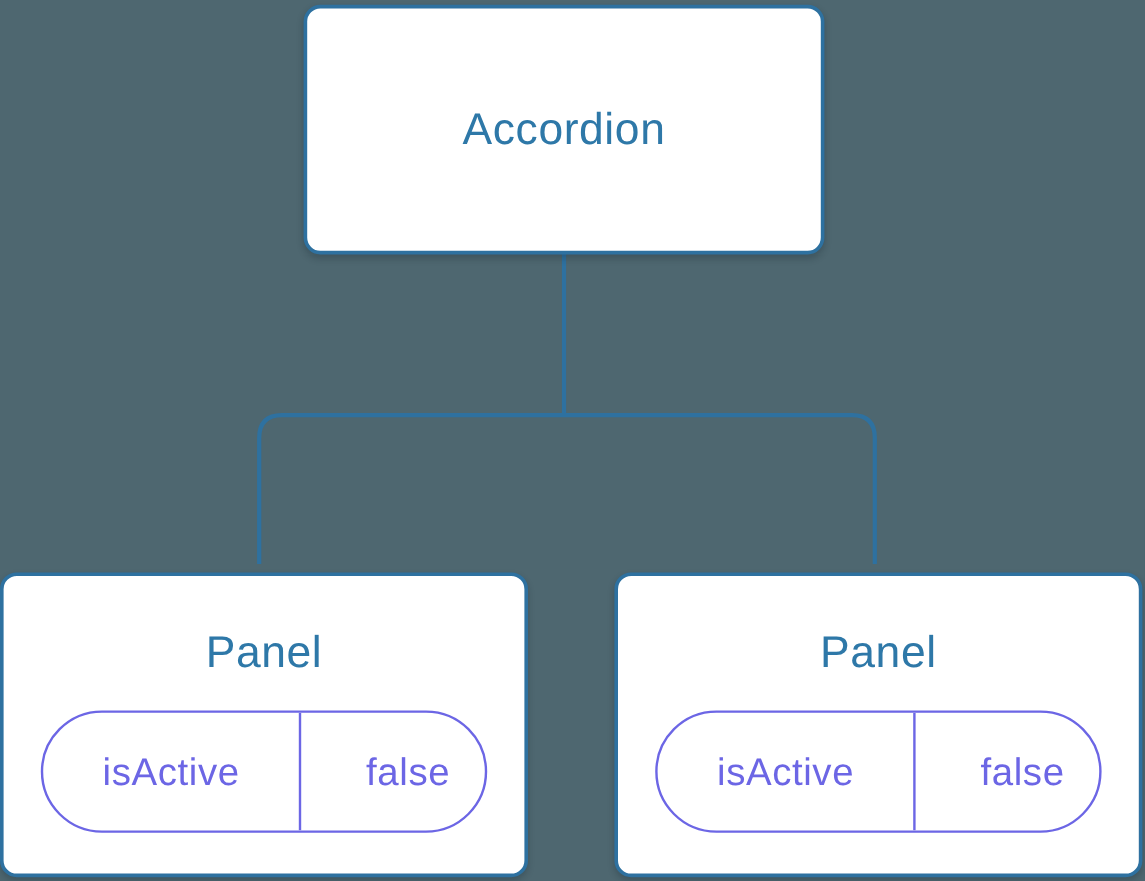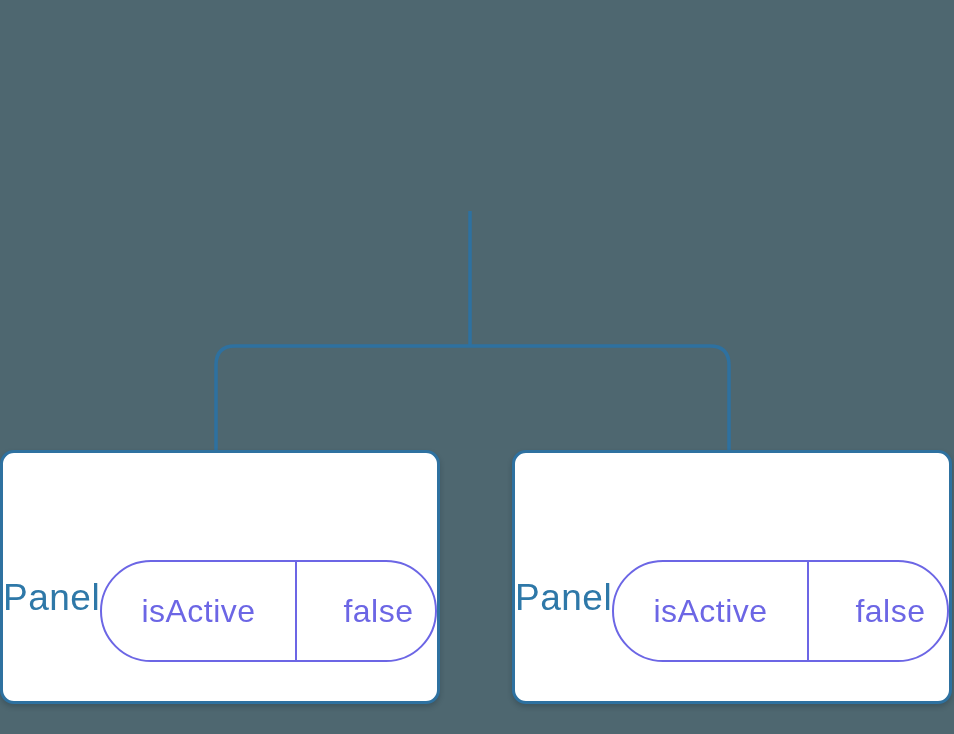--- a/index.html
+++ b/index.html
@@ -47,24 +47,24 @@
     align-items: center;
     justify-content: center;
   }
   .node-title {
     color: var(--title-text);
     font-size: 37px;
     font-weight: 500;
     letter-spacing: 0.5px;
   }
   .node-panel {
-    top: 450px;
+    top: 477px;
     width: 440px; height: 254px;
     display: flex;
-    flex-direction: row;
+    flex-direction: column;
     align-items: center;
     padding-top: 42px;
     text-align: right;
   }
   .node-panel-left  { left: 0px; }
   .node-panel-right { left: 512px; }
   .panel-title { line-height: 44px; }
   .state-pill {
     margin-top: 26px;
     width: 372px;
@@ -91,20 +91,23 @@
 </head>
 <body style="background: rgb(78, 103, 112);">
 
 <div class="canvas">
 
   <svg class="connector-svg" viewBox="0 0 954 734" xmlns="http://www.w3.org/2000/svg" aria-hidden="true">
     <path d="M470 211 L470 346"></path>
     <path d="M216 470 L216 365 Q216 346 235 346 L710 346 Q729 346 729 365 L729 470"></path>
   </svg>
 
+  <div class="node node-root">
+    <div class="node-title">Accordion</div>
+  </div>
 
   <div class="node node-panel node-panel-left">
     <div class="node-title panel-title">Panel</div>
     <div class="state-pill">
       <div class="state-cell state-cell-name">isActive</div>
       <div class="state-cell state-cell-value">false</div>
     </div>
   </div>
 
   <div class="node node-panel node-panel-right">

